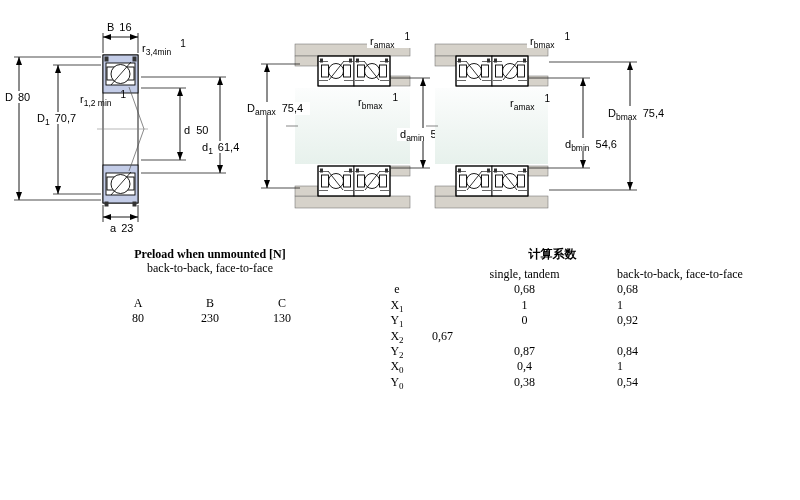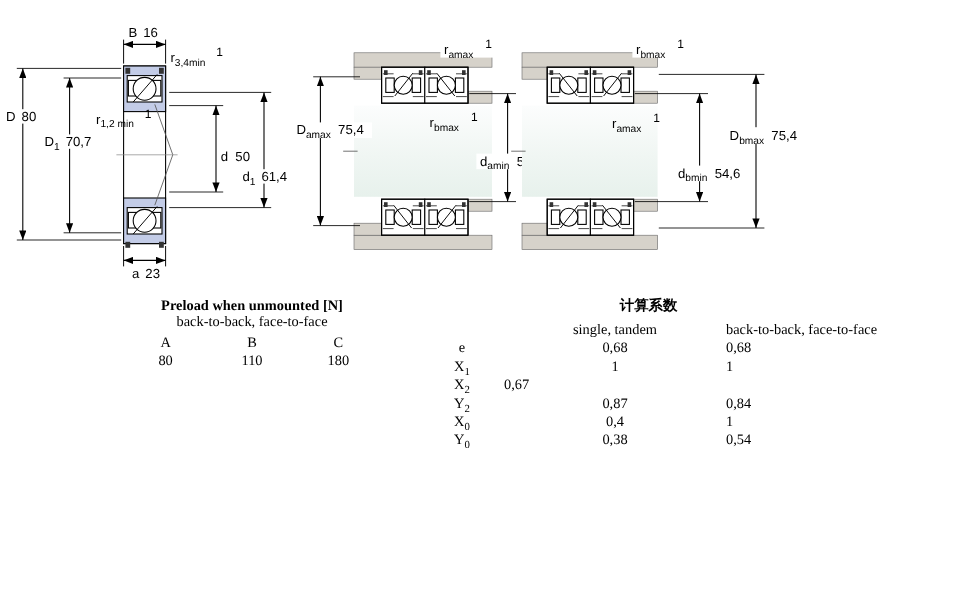--- a/index.html
+++ b/index.html
@@ -5,21 +5,21 @@
   html,body{margin:0;padding:0;background:#fff;}
   #screen{position:relative;width:800px;height:500px;background:#fff;overflow:hidden;
           font-family:"Liberation Serif",serif;color:#000;text-align:center;}
   svg text{font-family:"Liberation Sans",sans-serif;font-size:11px;fill:#000;}
   svg .sub{font-size:8.5px;}
   svg .note{font-size:10px;}
   .tbl{position:absolute;font-size:12px;line-height:13px;}
   .tbl .title{font-weight:bold;white-space:nowrap;}
   .tbl .subtitle{white-space:nowrap;margin-top:1px;}
   .prow span{display:inline-block;width:72px;}
-  .preload-head{margin-top:4px;}
+  .preload-head{margin-top:22px;}
   .preload-vals{margin-top:2px;}
   .frow{display:flex;line-height:15.4px;}
   .frow .c0{width:70px;}
   .frow .c1{width:185px;}
   .fhead{margin-top:6px;}
   sub{font-size:9px;line-height:0;}
 </style>
 </head>
 <body>
 
@@ -180,43 +180,48 @@
   </svg>
 
   
   <div class="tbl" style="left:102px;top:248px;font-family:Liberation Serif, serif;">
     <div class="title">Preload when unmounted [N]</div>
     <div class="subtitle">back-to-back, face-to-face</div>
     <div class="prow preload-head">
       <span>A</span><span>B</span><span>C</span>
     </div>
     <div class="prow preload-vals">
-      <span>80</span><span>110</span><span>180</span>
+      <span>80</span><span>230</span><span>130</span>
     </div>
   </div>
 
   
-  <div class="tbl" style="left:350px;top:248px;">
+  <div class="tbl" style="left:362px;top:248px;">
     <div class="title">计算系数</div>
     <div class="frow fhead">
       <span class="c0"></span>
       <span class="c1">single, tandem</span>
       <span class="c2">back-to-back, face-to-face</span>
     </div>
     <div class="frow">
       <span class="c0"><span>e</span><sub></sub></span>
       <span class="c1">0,68</span>
       <span class="c2">0,68</span>
     </div>
     <div class="frow">
       <span class="c0"><span>X</span><sub>1</sub></span>
       <span class="c1">1</span>
       <span class="c2">1</span>
     </div>
     <div class="frow">
+      <span class="c0"><span>Y</span><sub>1</sub></span>
+      <span class="c1">0</span>
+      <span class="c2">0,92</span>
+    </div>
+    <div class="frow">
       <span class="c0"><span>X</span><sub>2</sub></span>
       <span class="c2">0,67</span>
     </div>
     <div class="frow">
       <span class="c0"><span>Y</span><sub>2</sub></span>
       <span class="c1">0,87</span>
       <span class="c2">0,84</span>
     </div>
     <div class="frow">
       <span class="c0"><span>X</span><sub>0</sub></span>

